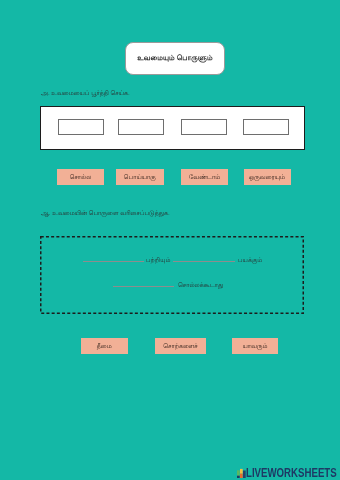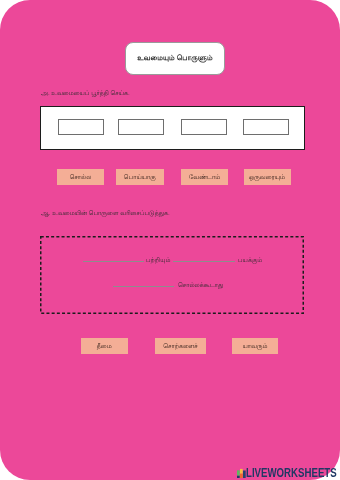--- a/index.html
+++ b/index.html
@@ -1,20 +1,20 @@
 <!DOCTYPE html>
 <html><head>
 <meta charset="utf-8">
 <style>
   html,body{margin:0;padding:0;}
   body{width:340px;height:480px;background:#ffffff;
        font-family:"Liberation Sans","DejaVu Sans",sans-serif;
        position:relative;overflow:hidden;
        }
-  .page{position:absolute;left:0;top:0;width:340px;height:480px;background:#ec4899;border-radius:30px;}
+  .page{position:absolute;left:0;top:0;width:340px;height:480px;background:#14b8a6;}
 
   
   .title-box{position:absolute;left:125px;top:41.5px;width:98px;height:31.5px;
              border:1px solid #9a9a9a;border-radius:8px;
              display:flex;align-items:center;justify-content:center;background:#fff;}
   .title-text{font-size:7px;font-weight:bold;color:#1a1a1a;letter-spacing:.1px;white-space:nowrap;opacity:0.99;}
 
   
   .qlabel{position:absolute;font-size:6.2px;color:#2b2b2b;white-space:nowrap;opacity:0.99;}
 

